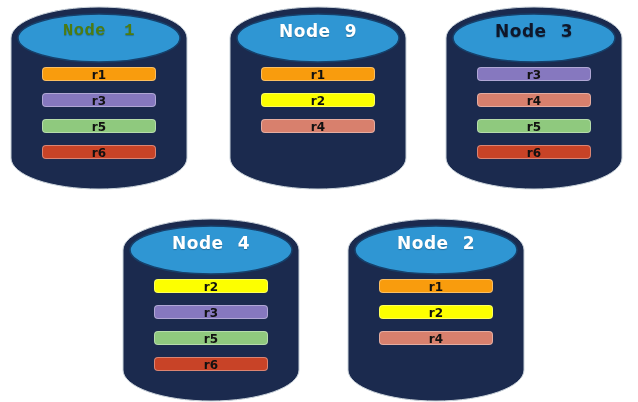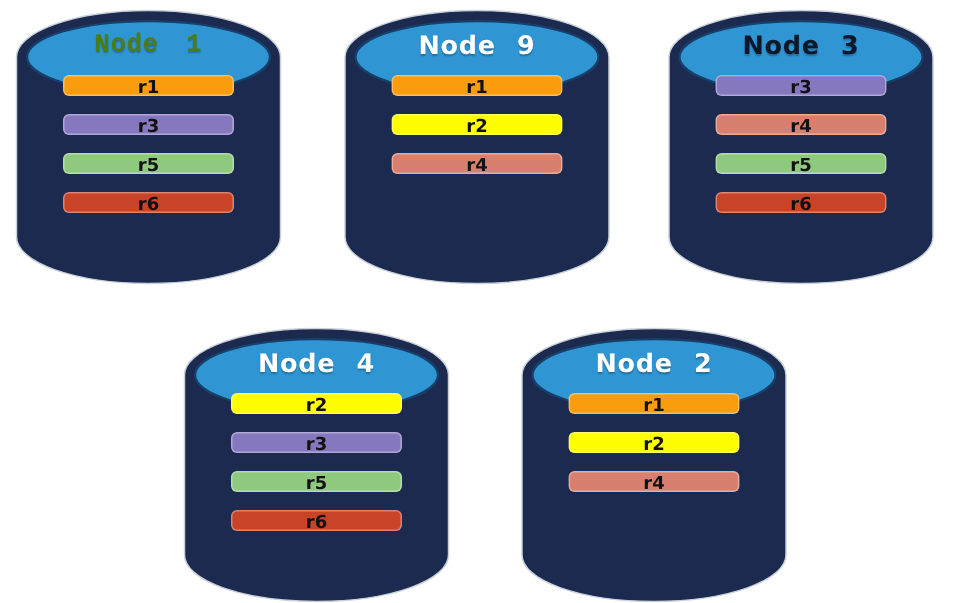--- a/index.html
+++ b/index.html
@@ -36,21 +36,21 @@
     text-align: center;
     font-size: 17px;
     font-weight: bold;
     color: #ffffff;
     word-spacing: 0.45em;
     letter-spacing: 0.5px;
     text-shadow: 0 1px 1px rgba(0,0,0,0.25);
   }
   .replicas {
     position: absolute;
-    top: 44px;
+    top: 61px;
     left: 50%;
     transform: translateX(-50%);
     width: 114px;
   }
   .replica-bar {
     width: 114px;
     height: 14px;
     line-height: 14px;
     margin-bottom: 12px;
     border-radius: 4px;

